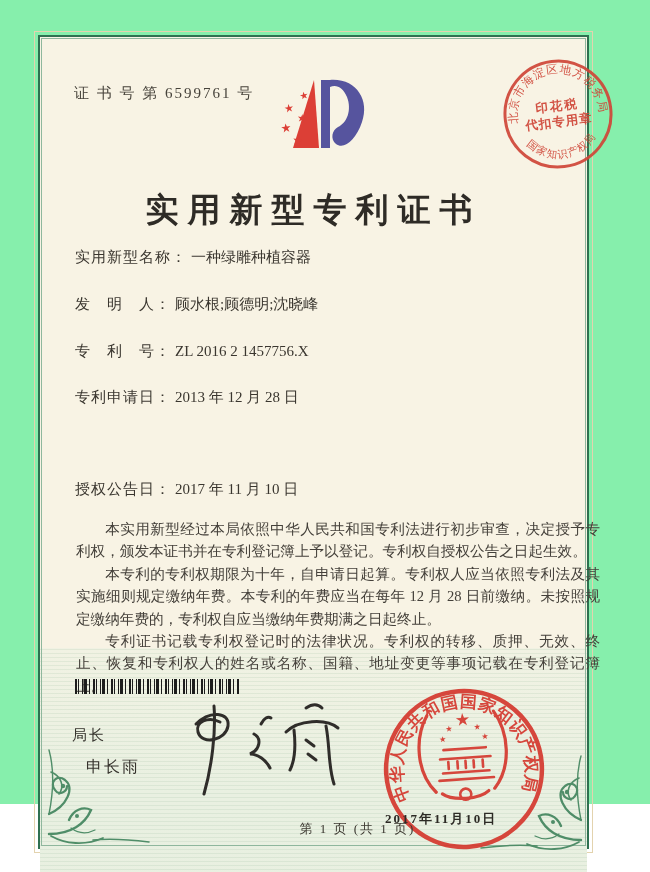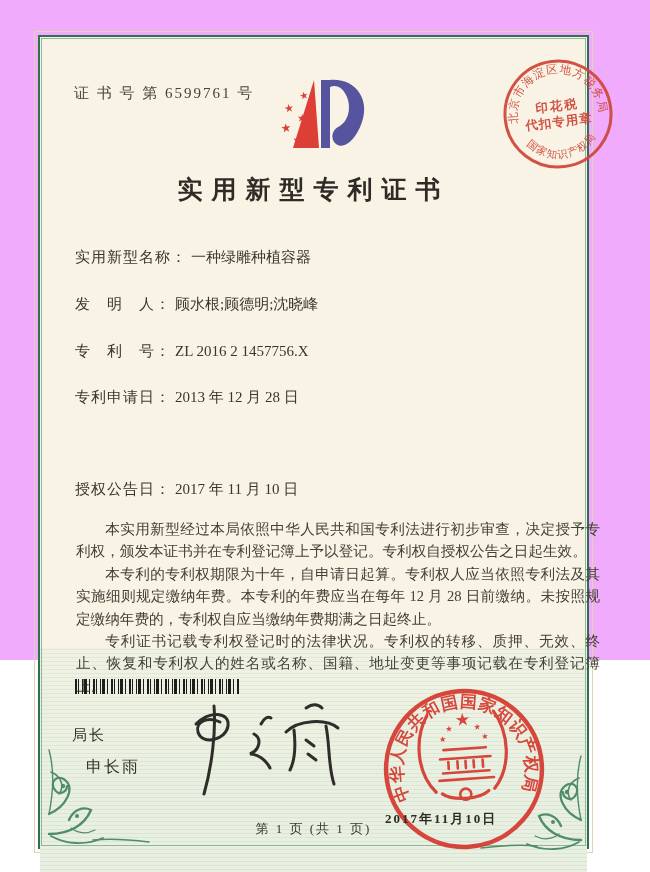--- a/index.html
+++ b/index.html
@@ -1,48 +1,48 @@
 <!DOCTYPE html>
 <html><head>
 <meta charset="utf-8">
 <style>
   html,body{margin:0;padding:0;}
   body{width:650px;height:872px;overflow:hidden;
        font-family:"Liberation Serif","DejaVu Serif",serif;}
-  .page{position:relative;width:650px;height:660px;background:#f0abfc;}
+  .page{position:relative;width:650px;height:804px;background:#86efac;}
   .frame{position:absolute;left:38px;top:35px;width:551px;height:814px;
          border:2px solid #2f7050;background:#f8f3e4;box-sizing:border-box;}
   .frame::before{content:'';position:absolute;inset:-6px;border:1px solid #e3d3ae;pointer-events:none;}
   .frame::after{content:'';position:absolute;inset:1px;border:1px solid #8fb79d;pointer-events:none;}
   .green-band{position:absolute;left:40px;top:648px;width:547px;height:199px;
       background:linear-gradient(180deg,#f1f2e3 0%,#e9f0e1 18%,#e5eedd 100%);}
   .green-band .stripes{position:absolute;inset:0;
       background:repeating-linear-gradient(0deg,rgba(110,160,122,0.12) 0 1px,rgba(0,0,0,0) 1px 4px);}
   .cert-number{position:absolute;left:74px;top:84px;font-size:15px;letter-spacing:2px;color:#47433b;}
   .logo{position:absolute;left:248px;top:78px;width:122px;height:88px;}
   .tax-stamp{position:absolute;left:496px;top:52px;width:124px;height:124px;transform:rotate(-7deg);opacity:.92;}
-  .title{position:absolute;left:38px;top:173px;width:551px;text-align:center;
-         font-size:25px;font-weight:600;letter-spacing:9px;color:#2e2b26;}
+  .title{position:absolute;left:38px;top:188px;width:551px;text-align:center;
+         font-size:33px;font-weight:600;letter-spacing:9px;color:#2e2b26;}
   .field{position:absolute;left:75px;font-size:15px;color:#3a362f;white-space:nowrap;}
   .field .lbl{letter-spacing:1px;}
   .field .val{margin-left:4px;}
   .f0{top:248px}.f1{top:295px}.f2{top:342px}.f3{top:388px}.f4{top:434px}.f5{top:480px}
   .body-text{position:absolute;left:76px;top:518px;width:524px;font-size:14.6px;
              line-height:22.4px;color:#44403a;text-align:justify;}
   .body-text p{margin:0;text-indent:2em;}
   .barcode{position:absolute;left:75px;top:679px;width:164px;height:15px;
       background:repeating-linear-gradient(90deg,#1d1d1d 0 2px,rgba(0,0,0,0) 2px 3px,#1d1d1d 3px 4px,rgba(0,0,0,0) 4px 7px,#1d1d1d 7px 8px,rgba(0,0,0,0) 8px 9px,#1d1d1d 9px 12px,rgba(0,0,0,0) 12px 14px,#1d1d1d 14px 15px,rgba(0,0,0,0) 15px 18px);}
   .director-title{position:absolute;left:72px;top:726px;font-size:15px;color:#35322c;letter-spacing:2px;}
   .director-name{position:absolute;left:86px;top:757px;font-size:16px;color:#35322c;letter-spacing:2px;}
   .signature{position:absolute;left:158px;top:696px;width:190px;height:105px;}
   .office-seal{position:absolute;left:378px;top:683px;width:172px;height:172px;transform:rotate(-4deg);opacity:.93;}
   .issue-date{position:absolute;left:385px;top:810px;font-size:13px;font-weight:700;
               letter-spacing:2px;color:#2c2a25;z-index:5;}
   .page-footer{position:absolute;left:38px;top:820px;width:551px;text-align:center;
-               font-size:13px;letter-spacing:2px;color:#3c3931;}
+               font-size:13px;letter-spacing:2px;color:#3c3931;padding-left:44px;}
   .orn{position:absolute;width:112px;height:108px;}
   .orn-left{left:41px;top:742px;}
   .orn-right{left:477px;top:748px;transform:scaleX(-1);}
   svg text{font-family:"Liberation Serif","DejaVu Serif",serif;}
 </style>
 </head>
 <body>
 
 <div class="page">
   <div class="frame">

